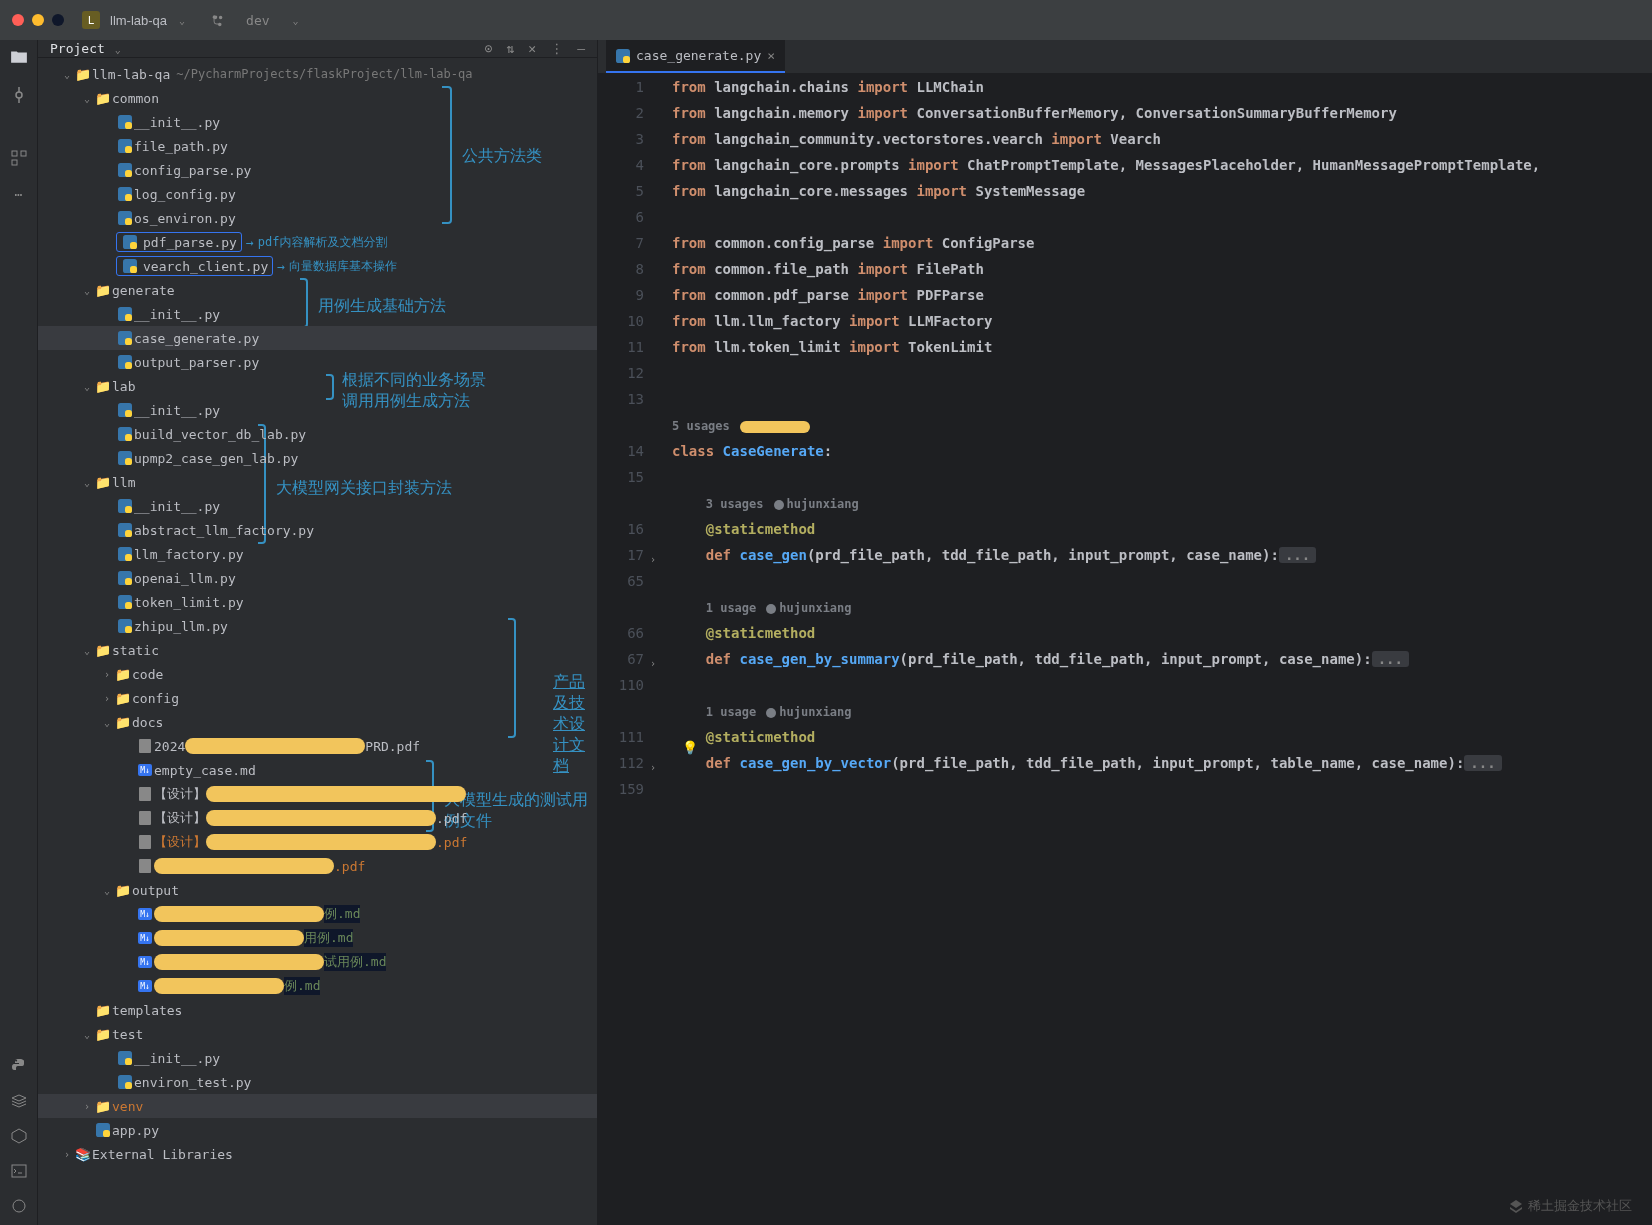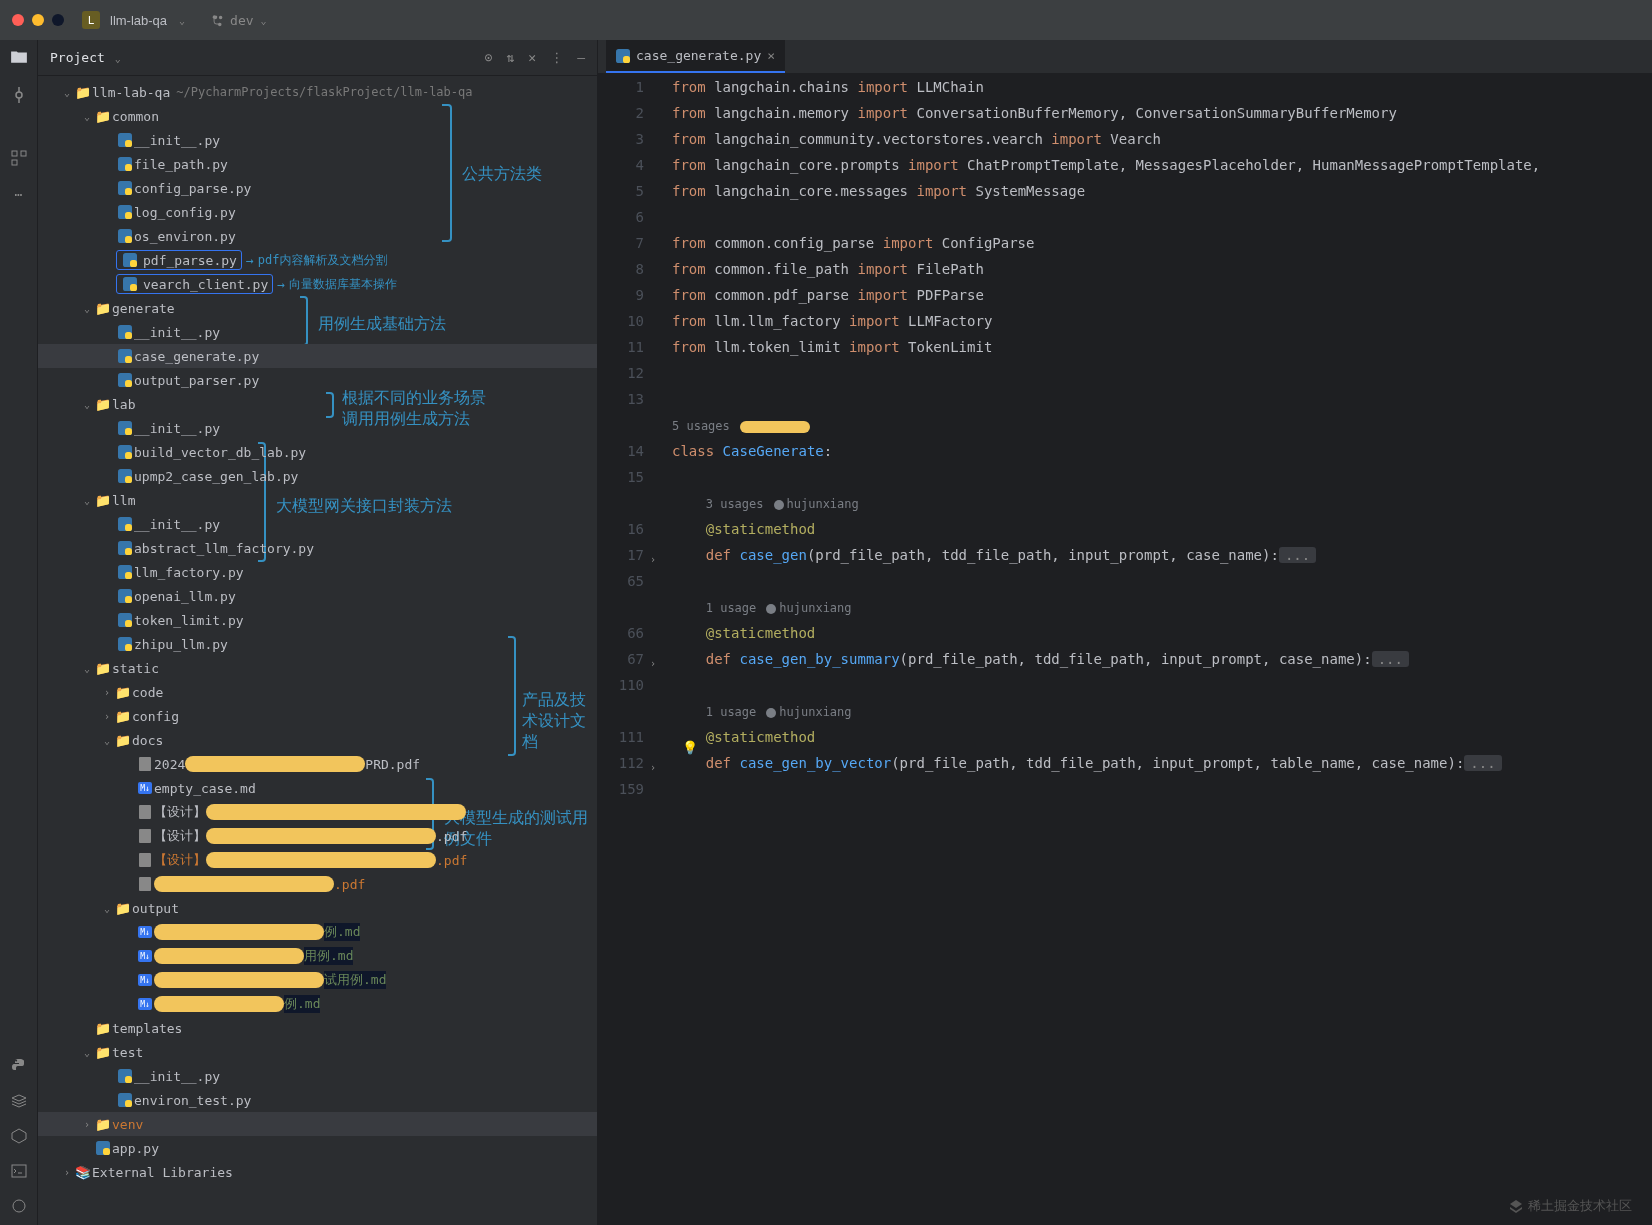--- a/index.html
+++ b/index.html
@@ -4,27 +4,27 @@
 <style>
 * { margin:0; padding:0; box-sizing:border-box; font-family:'Menlo','Consolas',monospace; }
 body { background:#2b2d30; color:#bcbec4; font-size:13px; overflow:hidden; width:1652px; height:1225px; position:relative; }
 .titlebar { height:40px; background:#3c3f41; display:flex; align-items:center; padding:0 12px; gap:10px; }
 .traffic { display:flex; gap:8px; }
 .dot { width:12px; height:12px; border-radius:50%; }
 .red{background:#ff5f57}.yellow{background:#febc2e}.green{background:#0f172a}
 .proj-badge { background:#675d23; color:#fff; width:18px; height:18px; border-radius:3px; display:flex; align-items:center; justify-content:center; font-size:11px; margin-left:8px; }
 .proj-name { color:#bcbec4; font-size:13px; font-family:sans-serif; }
 .chev { color:#888; font-size:10px; margin-left:2px; }
-.branch { color:#888; margin-left:16px; display:flex; align-items:center; gap:5px; font-family:sans-serif; }
+.branch { color:#888; margin-left:16px; display:flex; align-items:center; gap:21px; font-family:sans-serif; }
 .main { display:flex; height:calc(100% - 40px); }
 .toolbar-left { width:38px; background:#2b2d30; border-right:1px solid #1e1f22; display:flex; flex-direction:column; align-items:center; padding-top:8px; gap:18px; }
 .toolbar-left .icon { color:#888; cursor:pointer; }
 .toolbar-bottom { position:absolute; left:0; bottom:8px; width:38px; display:flex; flex-direction:column; align-items:center; gap:16px; }
 .project-panel { width:560px; background:#2b2d30; border-right:1px solid #1e1f22; display:flex; flex-direction:column; }
-.panel-header { height:36px; display:flex; align-items:center; padding:0 12px; border-bottom:1px solid #1e1f22; font-family:sans-serif; }
+.panel-header { height:18px; display:flex; align-items:center; padding:0 12px; border-bottom:1px solid #1e1f22; font-family:sans-serif; }
 .panel-title { font-weight:500; color:#dfe1e5; }
 .panel-actions { margin-left:auto; display:flex; gap:14px; color:#888; }
 .tree { flex:1; overflow:auto; padding:4px 0; position:relative; font-family:sans-serif; }
 .tree-row { display:flex; align-items:center; height:24px; padding-left:8px; cursor:pointer; white-space:nowrap; position:relative; }
 .tree-row.dim { background:#393b40; }
 .tree-indent { display:inline-block; }
 .tree-arrow { width:14px; color:#888; font-size:10px; display:inline-block; text-align:center; }
 .tree-icon { width:18px; display:inline-flex; align-items:center; justify-content:center; }
 .tree-label { color:#bcbec4; font-size:13px; }
 .tree-label.orange { color:#cc7832; }
@@ -39,21 +39,21 @@
 .editor { flex:1; background:#1e1f22; display:flex; flex-direction:column; }
 .tabs { height:34px; background:#2b2d30; border-bottom:1px solid #1e1f22; display:flex; align-items:center; padding-left:8px; }
 .tab { display:flex; align-items:center; gap:6px; padding:0 10px; height:100%; border-bottom:2px solid transparent; cursor:pointer; font-family:sans-serif; }
 .tab.active { border-bottom-color:#3574f0; background:#1e1f22; }
 .tab-close { color:#888; font-size:13px; cursor:pointer; }
 .code-area { flex:1; display:flex; overflow:auto; font-size:14px; line-height:26px; }
 .gutter { width:60px; text-align:right; padding-right:14px; color:#4b5059; background:#1e1f22; user-select:none; }
 .gutter .ln { height:26px; position:relative; }
 .fold { position:absolute; right:-12px; top:5px; color:#888; font-size:10px; }
 .code { flex:1; padding-left:14px; }
-.code-line { height:26px; white-space:pre; }
+.code-line { height:26px; white-space:pre;font-weight:bold; }
 .kw { color:#cf8e6d; }
 .fn { color:#56a8f5; }
 .param { color:#bcbec4; }
 .decorator { color:#b3ae60; }
 .usage { color:#7a7e85; font-size:12px; }
 .author { color:#7a7e85; font-size:12px; margin-left:10px; }
 .author-icon { display:inline-block; width:10px; height:10px; background:#7a7e85; border-radius:50%; margin-right:3px; vertical-align:middle; }
 .collapsed { background:#393b40; color:#888; padding:0 6px; border-radius:3px; }
 .watermark { position:absolute; right:20px; bottom:10px; color:#555; font-size:13px; font-family:sans-serif; display:flex; align-items:center; gap:4px; }
 .redact { display:inline-block; background:#f2c55c; border-radius:8px; height:16px; vertical-align:middle; }
@@ -134,21 +134,21 @@
 
       <div class="ann-line" style="top:28px;left:404px;width:10px;height:138px;"></div>
       <div class="annotation" style="top:88px;left:424px;">公共方法类</div>
       <div class="ann-line" style="top:220px;left:262px;width:8px;height:50px;"></div>
       <div class="annotation" style="top:238px;left:280px;">用例生成基础方法</div>
       <div class="ann-line" style="top:316px;left:288px;width:8px;height:26px;"></div>
       <div class="annotation" style="top:312px;left:304px;white-space:pre-line;line-height:1.3;">根据不同的业务场景<br>调用用例生成方法</div>
       <div class="ann-line" style="top:366px;left:220px;width:8px;height:120px;"></div>
       <div class="annotation" style="top:420px;left:238px;">大模型网关接口封装方法</div>
       <div class="ann-line" style="top:560px;left:470px;width:8px;height:120px;"></div>
-      <div class="annotation" style="top:614px;left:484px;">产品及技术设计文档</div>
+      <div class="annotation" style="top:614px;left:515px;text-decoration:underline;">产品及技术设计文档</div>
       <div class="ann-line" style="top:702px;left:388px;width:8px;height:72px;"></div>
       <div class="annotation" style="top:732px;left:406px;">大模型生成的测试用例文件</div>
 
       <div class="tree-row">
         <span class="tree-indent" style="width:14px"></span>
           <span class="tree-arrow">⌄</span>
         <span class="tree-icon folder-icon">📁</span>
         <span class="tree-label" style="font-weight:500">llm-lab-qa</span>
         <span class="tree-path">~/PycharmProjects/flaskProject/llm-lab-qa</span>
       </div>

